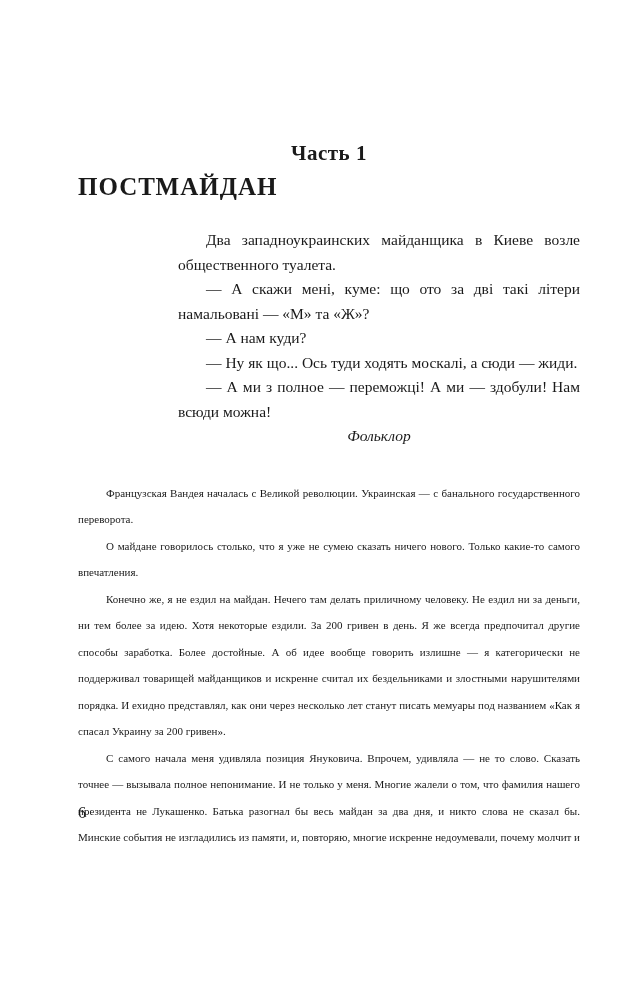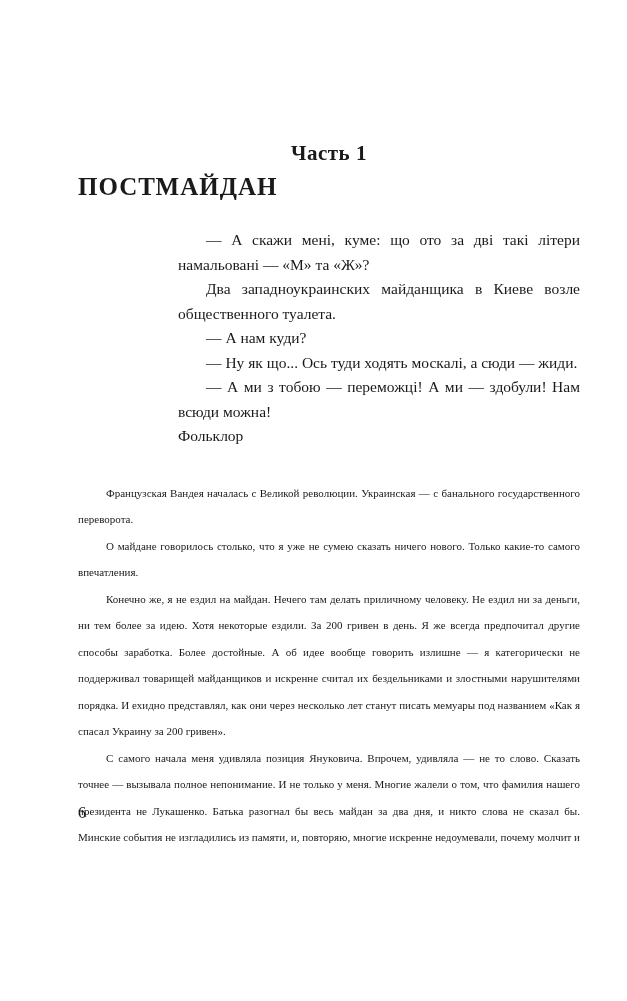--- a/index.html
+++ b/index.html
@@ -38,22 +38,23 @@
     margin-left: 100px;
     font-size: 15.5px;
     line-height: 24.5px;
     text-align: justify;
   }
   .epigraph p {
     margin: 0;
     text-indent: 28px;
   }
   .epigraph .attribution {
-    text-align: left;
+    text-align: center;
     text-indent: 0;
+    font-style: italic;
   }
   .body-text {
     margin-top: 31px;
     font-size: 11px;
     line-height: 26.5px;
     text-align: justify;
   }
   .body-text p {
     margin: 0;
     text-indent: 28px;
@@ -68,25 +69,25 @@
 </head>
 <body>
 
 <div class="page">
 
   <h2 class="part-label">Часть 1</h2>
 
   <h1 class="part-title">ПОСТМАЙДАН</h1>
 
   <div class="epigraph">
+    <p>Два западноукраинских майданщика в Киеве возле общественного туалета.</p>
     <p>— А скажи мені, куме: що ото за дві такі літери намальовані — «М» та «Ж»?</p>
-    <p>Два западноукраинских майданщика в Киеве возле общественного туалета.</p>
     <p>— А нам куди?</p>
     <p>— Ну як що... Ось туди ходять москалі, а сюди — жиди.</p>
-    <p>— А ми з тобою — переможці! А ми — здобули! Нам всюди можна!</p>
+    <p>— А ми з полное — переможці! А ми — здобули! Нам всюди можна!</p>
     <p class="attribution">Фольклор</p>
   </div>
 
   <div class="body-text">
     <p>Французская Вандея началась с Великой революции. Украинская — с банального государственного переворота.</p>
     <p>О майдане говорилось столько, что я уже не сумею сказать ничего нового. Только какие-то самого впечатления.</p>
     <p>Конечно же, я не ездил на майдан. Нечего там делать приличному человеку. Не ездил ни за деньги, ни тем более за идею. Хотя некоторые ездили. За 200 гривен в день. Я же всегда предпочитал другие способы заработка. Более достойные. А об идее вообще говорить излишне — я категорически не поддерживал товарищей майданщиков и искренне считал их бездельниками и злостными нарушителями порядка. И ехидно представлял, как они через несколько лет станут писать мемуары под названием «Как я спасал Украину за 200 гривен».</p>
     <p>С самого начала меня удивляла позиция Януковича. Впрочем, удивляла — не то слово. Сказать точнее — вызывала полное непонимание. И не только у меня. Многие жалели о том, что фамилия нашего президента не Лукашенко. Батька разогнал бы весь майдан за два дня, и никто слова не сказал бы. Минские события не изгладились из памяти, и, повторяю, многие искренне недоумевали, почему молчит и бездействует Янукович. А товарищи</p>
   </div>
 

